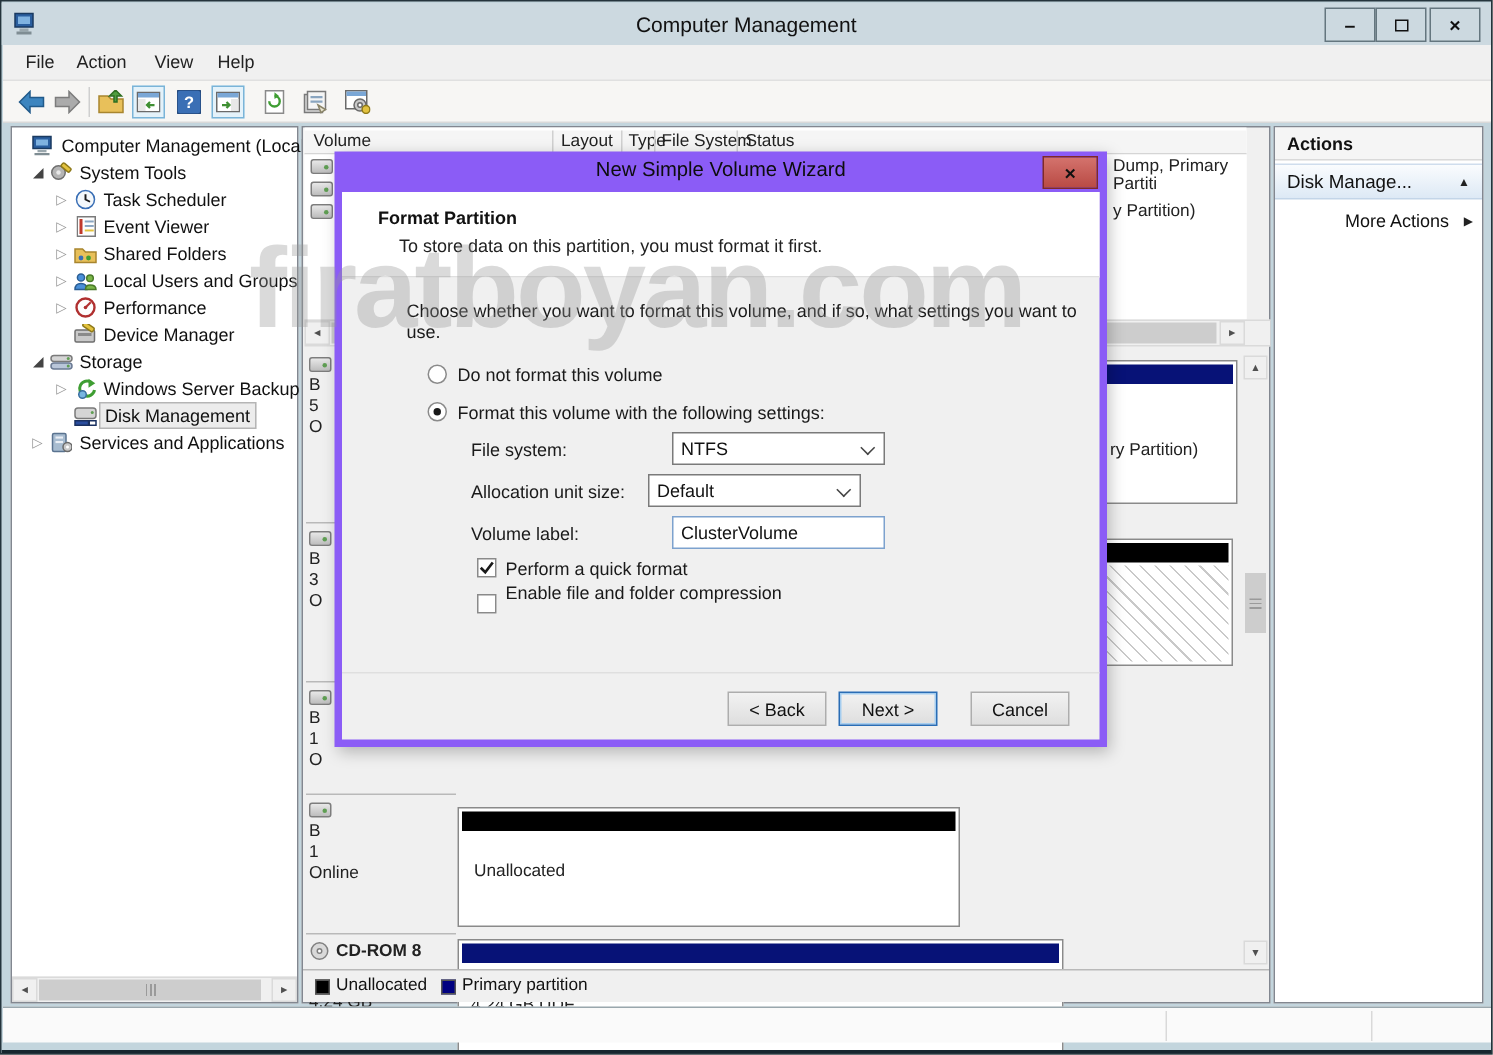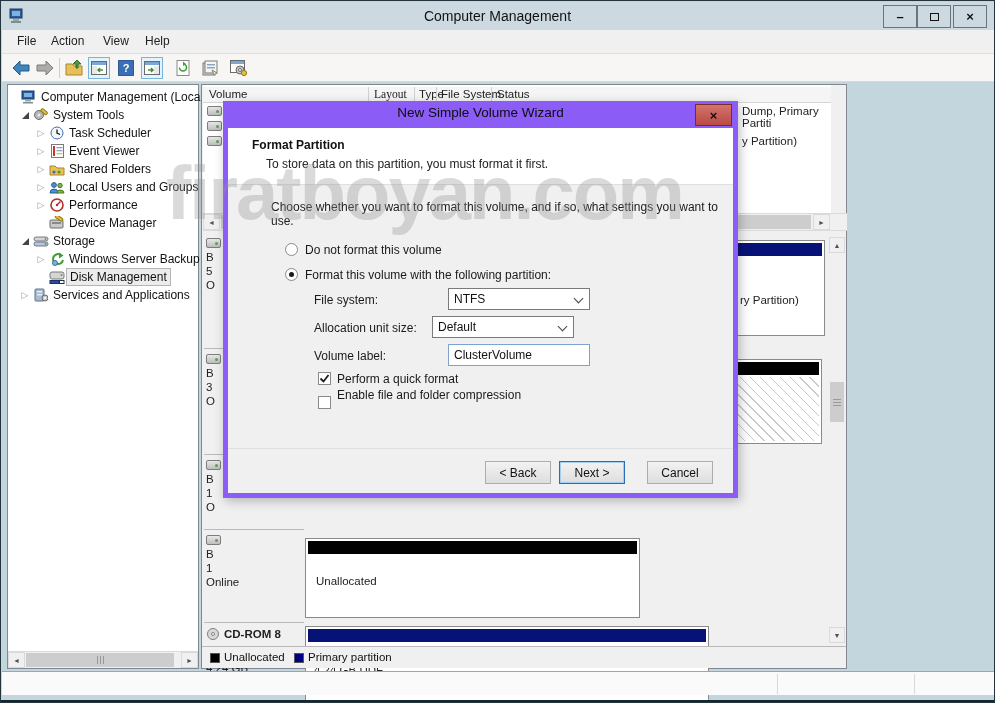--- a/index.html
+++ b/index.html
@@ -356,21 +356,21 @@
       <div class="abs sb-btn" style="right:0;top:0;width:17px;height:16px;">►</div>
     </div>
   </div>
 
   <div class="abs center-panel">
 
     <div class="abs" style="left:1px;top:0;width:628px;height:128px;background:#fff;">
       <div class="abs vl-head">
         <span class="vl-col" style="left:6px;text-align:center;">Volume</span>
         <span class="vl-sep" style="left:165px;"></span>
-        <span class="vl-col" style="left:171px;font-family:Liberation Serif, serif;">Layout</span>
+        <span class="vl-col" style="left:171px;">Layout</span>
         <span class="vl-sep" style="left:211px;"></span>
         <span class="vl-col" style="left:216px;">Type</span>
         <span class="vl-sep" style="left:233px;"></span>
         <span class="vl-col" style="left:238px;">File System</span>
         <span class="vl-sep" style="left:288px;"></span>
         <span class="vl-col" style="left:294px;">Status</span>
       </div>
       <div class="abs vl-body">
         <span class="disk-ic" style="left:4px;top:3px;"></span>
         <span class="vl-row-frag" style="left:539px;top:2px;">Dump, Primary Partiti</span>
@@ -452,20 +452,31 @@
     </div>
 
     <div class="abs legend">
       <span class="lg-sq" style="left:8px;background:#000000;"></span>
       <span class="lg-txt" style="left:22px;">Unallocated</span>
       <span class="lg-sq" style="left:92px;background:#000080;"></span>
       <span class="lg-txt" style="left:106px;">Primary partition</span>
     </div>
   </div>
 
+  <div class="abs panel actions-panel">
+    <div class="abs act-head">Actions</div>
+    <div class="abs act-section">
+      <span>Disk Manage...</span>
+      <span style="position:absolute;right:8px;font-size:8px;color:#222;">▲</span>
+    </div>
+    <div class="abs act-more">
+      <span style="margin-right:12px;">More Actions</span>
+      <span style="position:absolute;right:6px;font-size:8px;color:#222;">▶</span>
+    </div>
+  </div>
 
   <div class="abs statusbar">
     <span class="st-sep" style="left:775px;"></span>
     <span class="st-sep" style="left:912px;"></span>
   </div>
   <div class="abs bottom-edge"></div>
 
   <div class="abs dialog">
     <div class="abs dlg-title">New Simple Volume Wizard</div>
     <div class="abs dlg-close">
@@ -475,21 +486,21 @@
       <div class="abs dlg-band">
         <span class="abs dlg-h1">Format Partition</span>
         <span class="abs dlg-h2">To store data on this partition, you must format it first.</span>
       </div>
       <span class="dlg-text" style="left:43px;top:72px;">Choose whether you want to format this volume, and if so, what settings you want to use.</span>
 
       <span class="radio" style="left:57px;top:115px;"></span>
       <span class="dlg-text" style="left:77px;top:115px;">Do not format this volume</span>
 
       <span class="radio sel" style="left:57px;top:140px;"></span>
-      <span class="dlg-text" style="left:77px;top:140px;">Format this volume with the following partition:</span>
+      <span class="dlg-text" style="left:77px;top:140px;">Format this volume with the following settings:</span>
 
       <span class="dlg-text" style="left:86px;top:165px;">File system:</span>
       <div class="combo" style="left:220px;top:160px;">
         <span>NTFS</span>
         <span class="chev"></span>
       </div>
 
       <span class="dlg-text" style="left:86px;top:193px;">Allocation unit size:</span>
       <div class="combo" style="left:204px;top:188px;">
         <span>Default</span>

